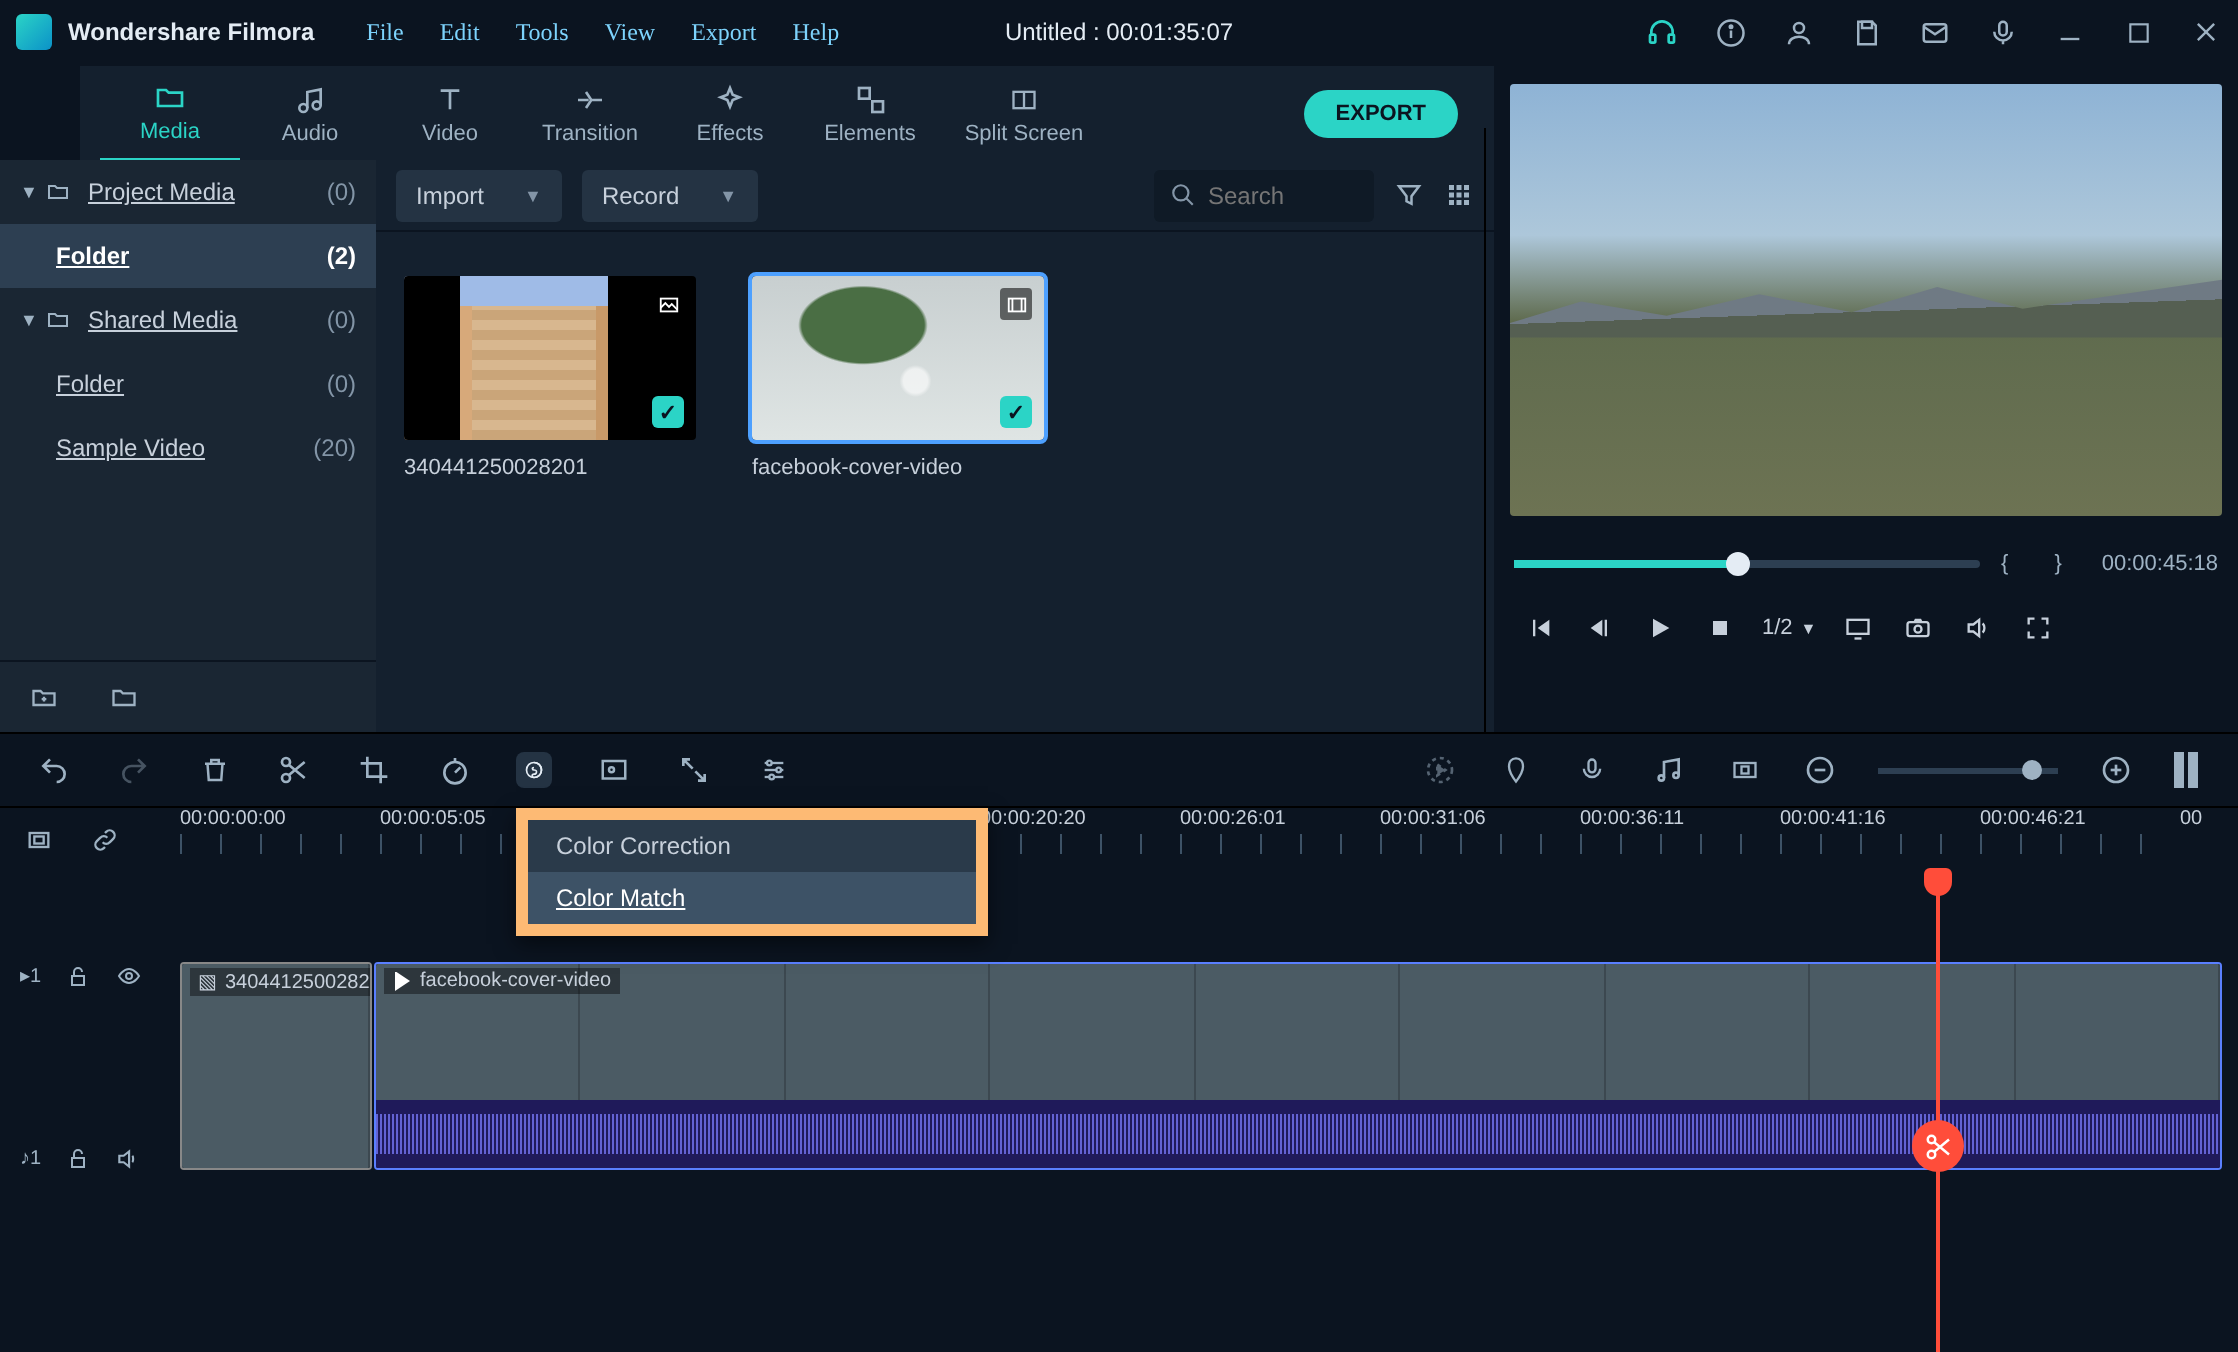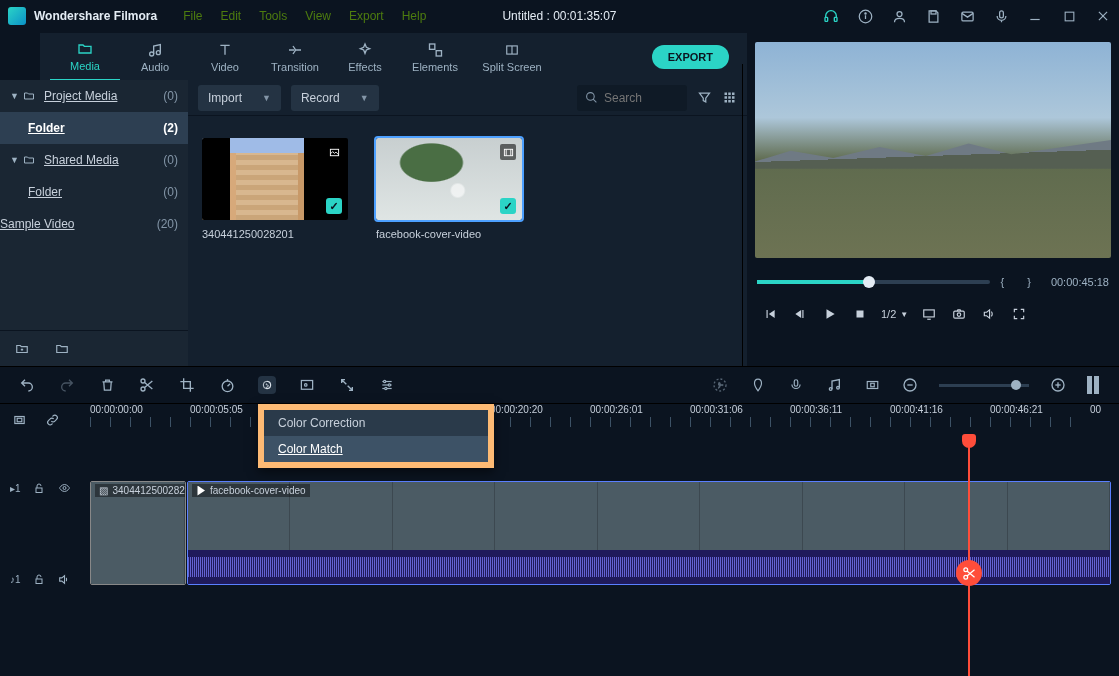--- a/index.html
+++ b/index.html
@@ -1,21 +1,21 @@
 <!DOCTYPE html>
 <html><head>
 <meta charset="utf-8">
 <style>
 * { margin: 0; padding: 0; box-sizing: border-box; font-family: -apple-system, "Segoe UI", Arial, sans-serif; user-select: none; }
 html, body { width: 1119px; height: 676px; background: #0b1420; color: #c7d0db; overflow: hidden; }
 .titlebar { height: 32px; background: #0b1420; display: flex; align-items: center; padding: 0 8px; font-size: 12px; gap: 6px; }
 .logo { width: 18px; height: 18px; background: linear-gradient(135deg,#2bd4c6,#0b92c8); border-radius: 3px; margin-right: 2px; }
 .appname { font-weight: 600; color: #e4ecf4; margin-right: 20px; }
 .menubar { display: flex; gap: 18px; }
-.menubar span { color: #4d7c0f; cursor: pointer; }
+.menubar span { color: #7dd3fc; cursor: pointer; font-family: Liberation Serif, serif; }
 .tb-center { position: absolute; left: 50%; transform: translateX(-50%); color: #e4ecf4; }
 .tb-right { margin-left: auto; display: flex; gap: 18px; align-items: center; }
 .tb-right .ico { width: 16px; height: 16px; display: flex; align-items: center; justify-content: center; cursor: pointer; }
 svg { display: block; }
 
 .tabstrip { height: 48px; background: #14202e; display: flex; align-items: center; padding: 0 10px; border-top: 1px solid #0b1420; margin-left: 40px; }
 .tab { display: flex; flex-direction: column; align-items: center; justify-content: center; width: 70px; height: 48px; cursor: pointer; color: #9eb2c3; font-size: 11px; gap: 2px; }
 .tab.active { color: #2bd4c6; border-bottom: 2px solid #2bd4c6; }
 .tab .ticon { height: 18px; display: flex; align-items: center; }
 .export-btn { margin-left: auto; background: #2bd4c6; color: #0b1420; font-weight: 700; font-size: 11px; padding: 6px 16px; border-radius: 14px; cursor: pointer; margin-right: 8px; }
@@ -281,21 +281,21 @@
       <svg class="fldicon" viewBox="0 0 24 24" fill="none" stroke="#9eb2c3" stroke-width="2">
               <path d="M3 6h6l2 2h10v10H3z"></path>
             </svg>
       <span class="label">Shared Media</span>
       <span class="count">(0)</span>
     </div>
     <div class="tree-row child">
       <span class="label">Folder</span>
       <span class="count">(0)</span>
     </div>
-    <div class="tree-row" style="padding-left:0">
+    <div class="tree-row" style="padding-left:28px">
       <span class="label">Sample Video</span>
       <span class="count">(20)</span>
     </div>
     <div class="sidebar-bottom">
       <svg width="16" height="14" viewBox="0 0 24 24" fill="none" stroke="#9eb2c3" stroke-width="2">
               <path d="M3 6h6l2 2h10v10H3z"></path>
               <path d="M12 11v4M10 13h4"></path>
             </svg>
       <svg width="16" height="14" viewBox="0 0 24 24" fill="none" stroke="#9eb2c3" stroke-width="2">
               <path d="M3 6h6l2 2h10v10H3z"></path>

